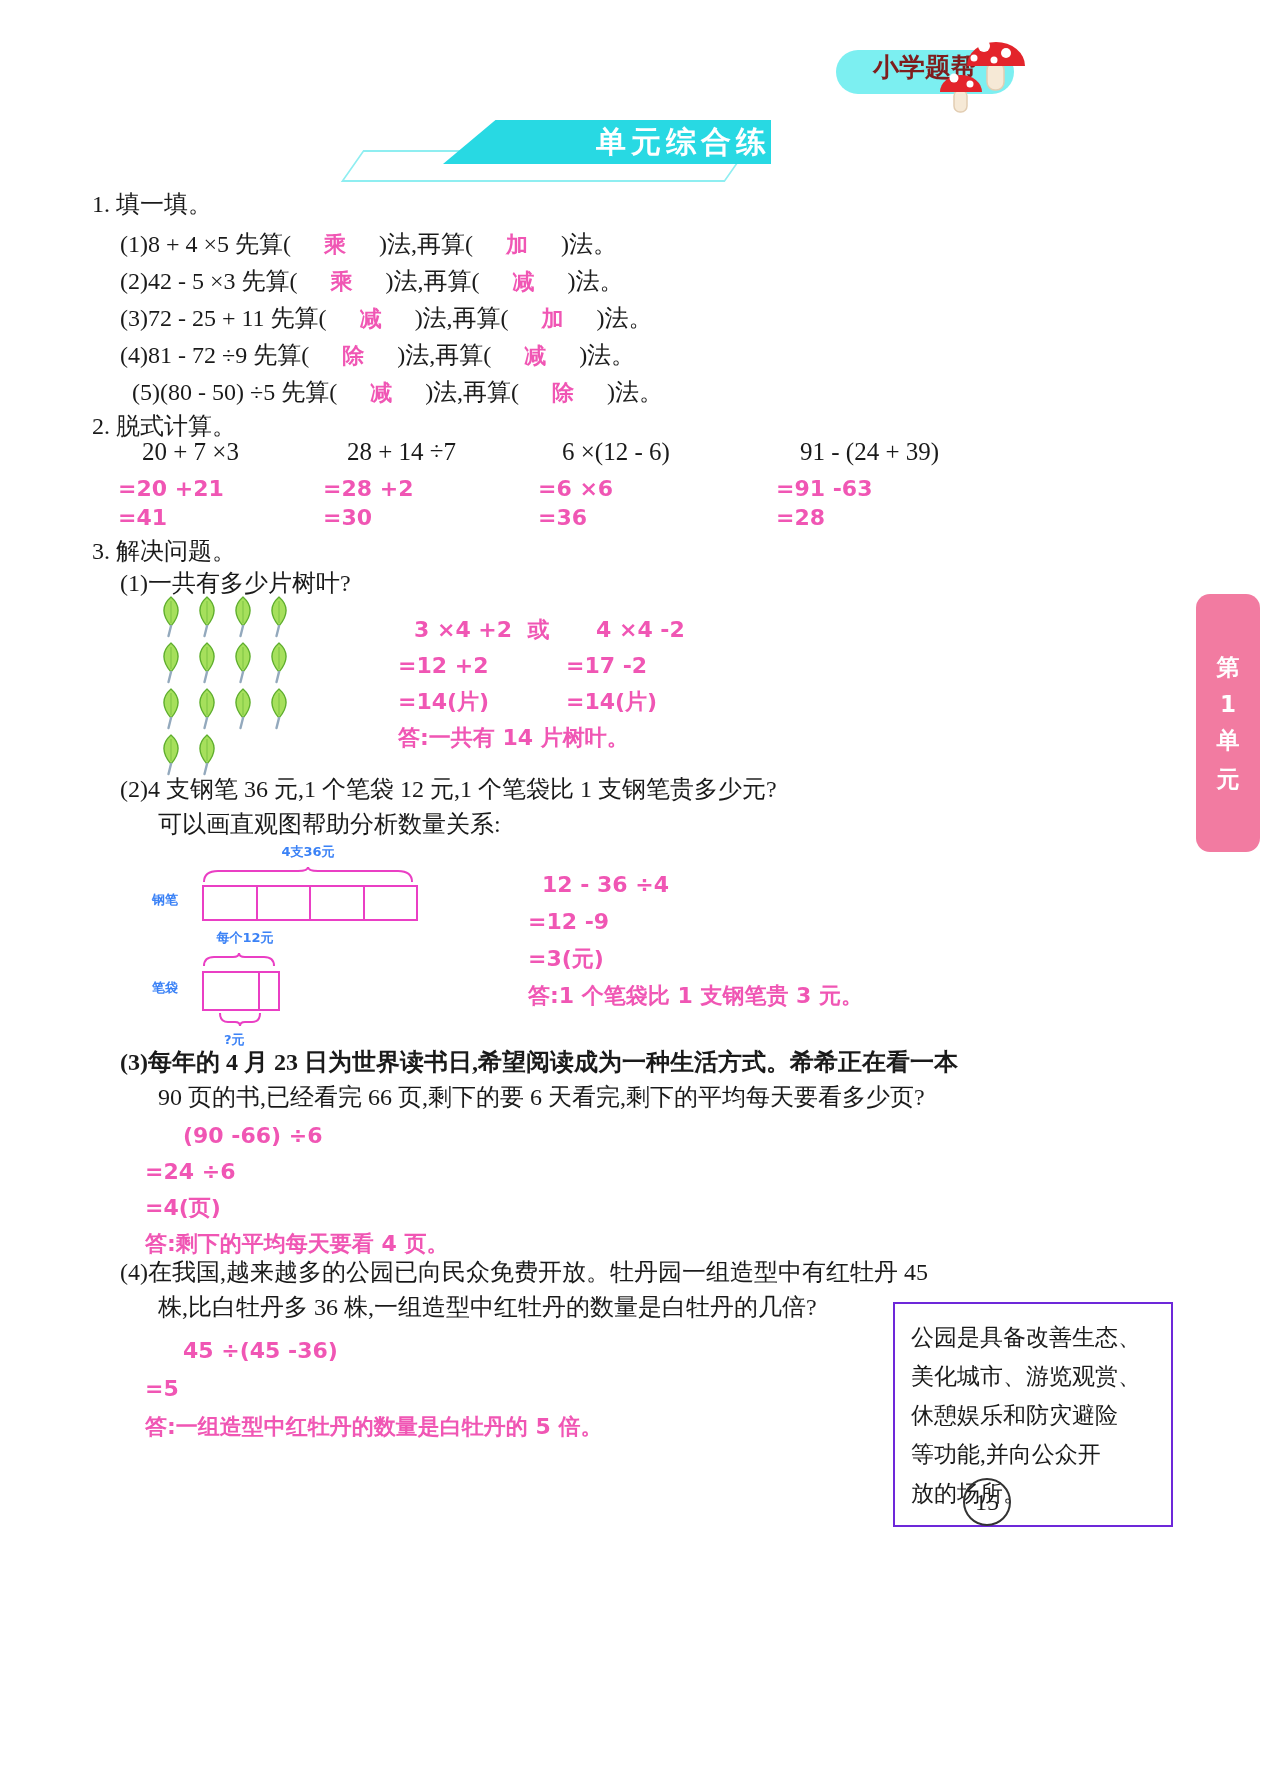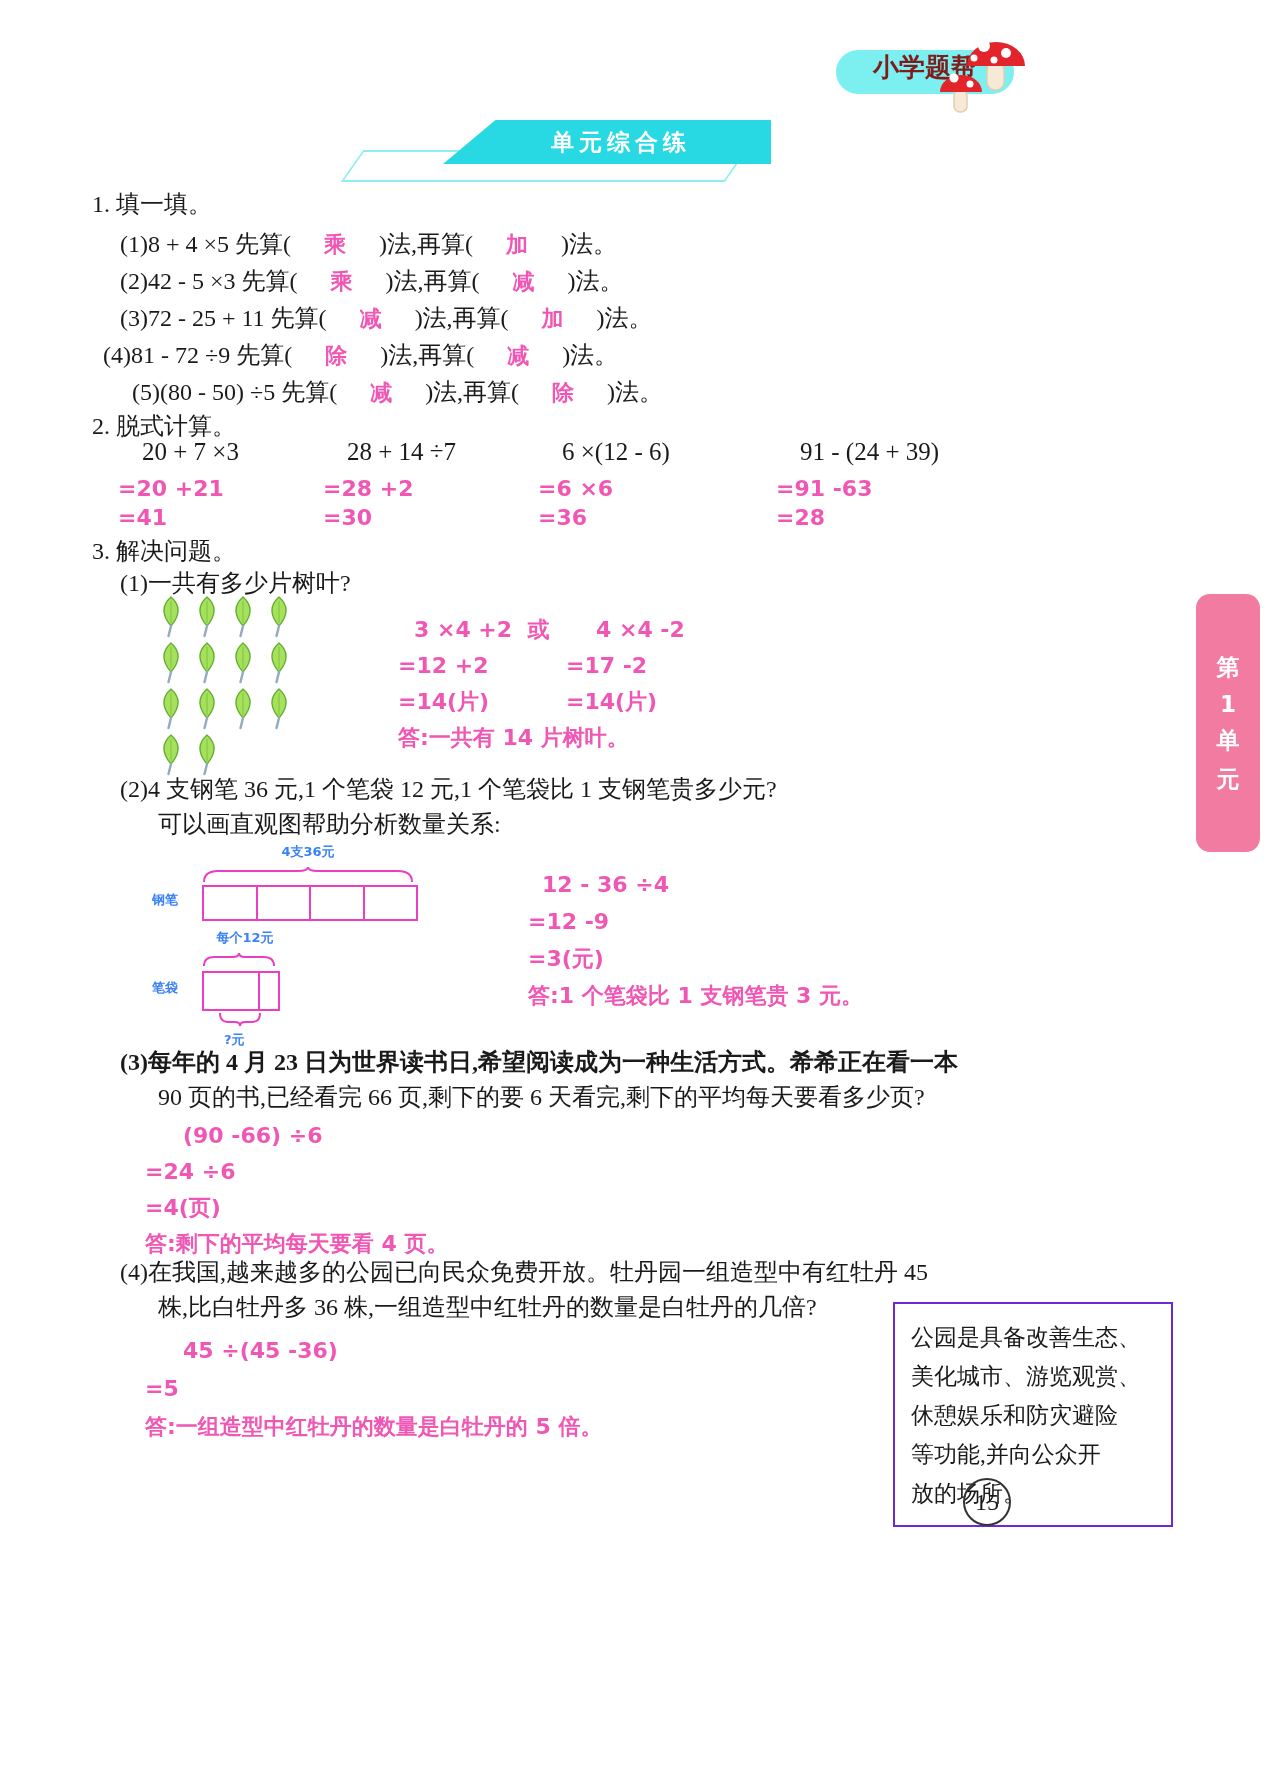--- a/index.html
+++ b/index.html
@@ -8,21 +8,21 @@
   
   .logo-badge{position:absolute;left:836px;top:50px;width:178px;height:44px;border-radius:22px;
         background:#7CEFF1;display:flex;align-items:flex-start;justify-content:center;
         font-weight:700;font-size:26px;color:#7f1d1d;z-index:1;font-family:"DejaVu Sans",sans-serif;}
   .mushrooms{position:absolute;left:932px;top:26px;z-index:2;}
   
   .banner-echo{position:absolute;left:352px;top:150px;width:380px;height:28px;background:#fff;
         border:2px solid #8FEEF1;transform:skewX(-35deg);z-index:0;}
   .banner{position:absolute;left:443px;top:120px;width:300px;height:44px;background:#28D9E3;
         clip-path:polygon(16% 0,100% 0,100% 100%,0% 100%);display:flex;align-items:center;
-        justify-content:center;padding-left:28px;color:#fff;font-weight:700;font-size:23px;
+        justify-content:flex-end;padding-left:28px;color:#fff;font-weight:700;font-size:30px;
         letter-spacing:5px;z-index:1;font-family:"DejaVu Sans",sans-serif;}
   
   .t{position:absolute;font-size:24px;white-space:nowrap;}
   .pink{color:#F056B4;font-weight:700;font-size:22px;font-family:"DejaVu Sans",sans-serif;}
   .ans{display:inline-block;min-width:88px;text-align:center;}
   .q1line{line-height:37px;}
   
   .q2col{position:absolute;top:438px;width:215px;}
   .q2col .expr{font-size:25px;padding-left:24px;white-space:nowrap;margin-bottom:8px;}
   .q2col .step{line-height:29px;white-space:nowrap;}
@@ -77,21 +77,21 @@
 
   <div class="banner-echo"></div>
   <div class="banner">
     <span>单元综合练</span>
   </div>
 
   <div class="t" style="left:92px;top:188px;">1. 填一填。</div>
   <div class="t q1line" style="left:120px;top:226px;"><span>(1)8 + 4 ×5 先算(</span><span class="pink ans">乘</span><span>)法,再算(</span><span class="pink ans">加</span><span>)法。</span></div>
   <div class="t q1line" style="left:120px;top:263px;"><span>(2)42 - 5 ×3 先算(</span><span class="pink ans">乘</span><span>)法,再算(</span><span class="pink ans">减</span><span>)法。</span></div>
   <div class="t q1line" style="left:120px;top:300px;"><span>(3)72 - 25 + 11 先算(</span><span class="pink ans">减</span><span>)法,再算(</span><span class="pink ans">加</span><span>)法。</span></div>
-  <div class="t q1line" style="left:103px;top:337px;"><span>(4)81 - 72 ÷9 先算(</span><span class="pink ans">除</span><span>)法,再算(</span><span class="pink ans">减</span><span>)法。</span></div>
+  <div class="t q1line" style="left:120px;top:337px;"><span>(4)81 - 72 ÷9 先算(</span><span class="pink ans">除</span><span>)法,再算(</span><span class="pink ans">减</span><span>)法。</span></div>
   <div class="t q1line" style="left:132px;top:374px;"><span>(5)(80 - 50) ÷5 先算(</span><span class="pink ans">减</span><span>)法,再算(</span><span class="pink ans">除</span><span>)法。</span></div>
 
   <div class="t" style="left:92px;top:410px;">2. 脱式计算。</div>
   <div class="q2col" style="left:118px;">
     <div class="expr">20 + 7 ×3</div>
     <div class="step pink">=20 +21</div>
     <div class="step pink">=41</div>
   </div>
   <div class="q2col" style="left:323px;">
     <div class="expr">28 + 14 ÷7</div>

